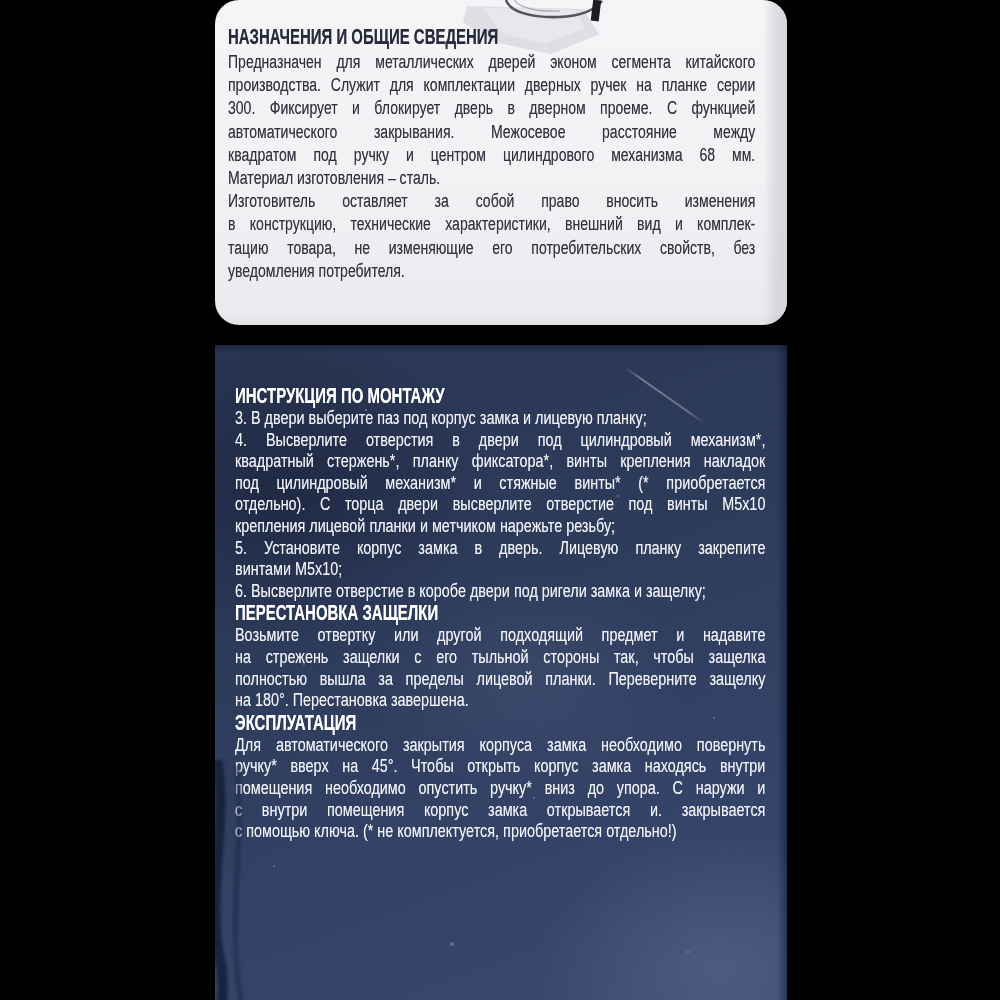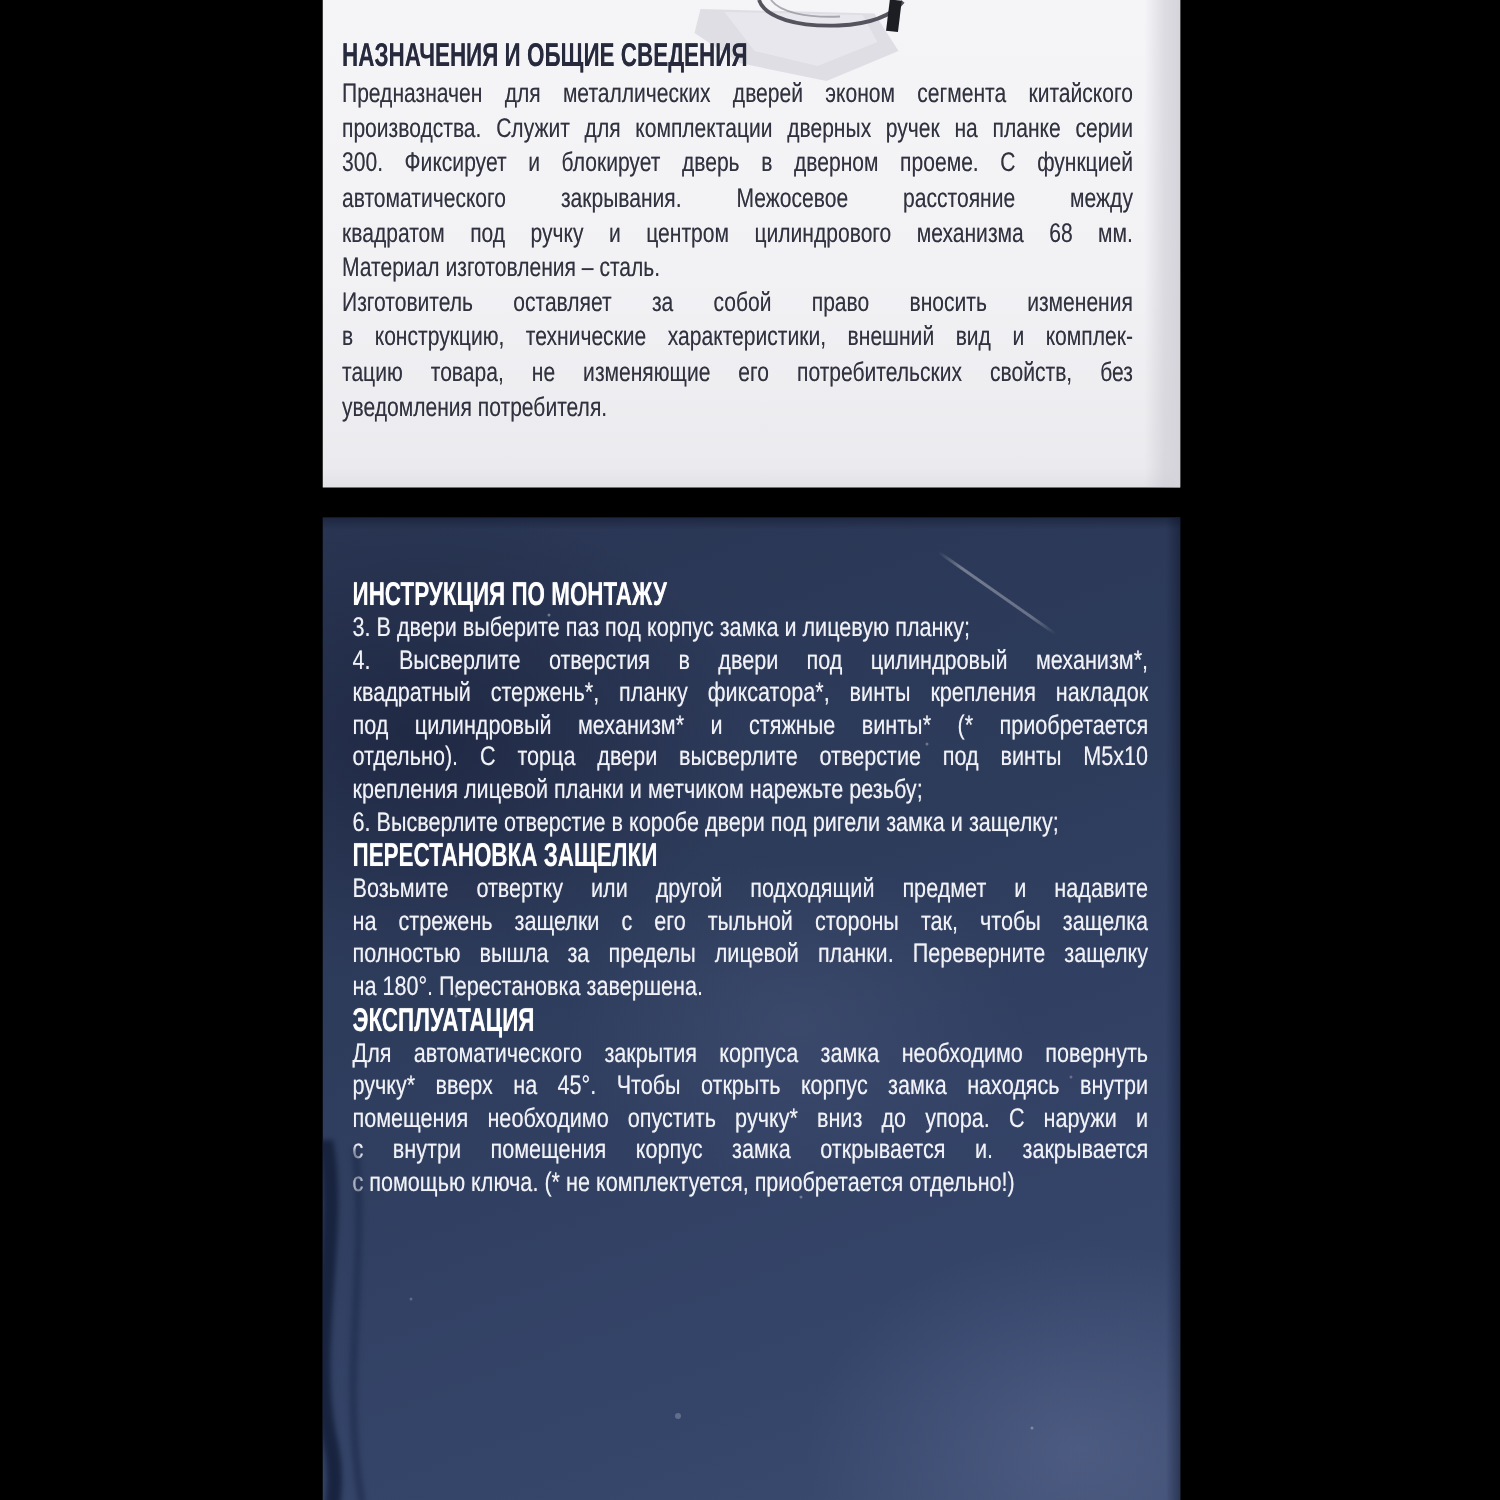--- a/index.html
+++ b/index.html
@@ -12,20 +12,21 @@
   
   .package{
     position:absolute;left:215px;top:0;width:572px;height:1000px;
     overflow:hidden;
   }
 
   
   .white-section{
     position:absolute;left:0;top:0;width:572px;height:325px;overflow:hidden;
     background:linear-gradient(180deg,#f5f4f7 0%,#f2f1f4 55%,#ebeaee 96%,#e2e1e6 100%);
+    border-radius:24px;
   }
   .white-section::after{
     content:'';position:absolute;top:0;right:0;width:24px;height:100%;
     background:linear-gradient(90deg,rgba(205,204,212,0) 0%,rgba(198,197,206,.5) 55%,#d5d4da 100%);
   }
   .obj{position:absolute;left:0;top:0;pointer-events:none;}
 
   .white-content{position:absolute;left:13px;top:26px;}
   .w-heading{
     font-weight:bold;font-size:22px;line-height:22px;height:25px;
@@ -138,20 +139,24 @@
             <div class="line last">3. В двери выберите паз под корпус замка и лицевую планку;</div>
           </div>
         <div class="lines b">
             <div class="line">4. Высверлите отверстия в двери под цилиндровый механизм*,</div>
             <div class="line">квадратный стержень*, планку фиксатора*, винты крепления накладок</div>
             <div class="line">под цилиндровый механизм* и стяжные винты* (* приобретается</div>
             <div class="line">отдельно). С торца двери высверлите отверстие под винты М5х10</div>
             <div class="line last">крепления лицевой планки и метчиком нарежьте резьбу;</div>
           </div>
         <div class="lines b">
+            <div class="line">5. Установите корпус замка в дверь. Лицевую планку закрепите</div>
+            <div class="line last">винтами М5х10;</div>
+          </div>
+        <div class="lines b">
             <div class="line last">6. Высверлите отверстие в коробе двери под ригели замка и защелку;</div>
           </div>
 
         <div class="b-heading">ПЕРЕСТАНОВКА ЗАЩЕЛКИ</div>
         <div class="lines b">
             <div class="line">Возьмите отвертку или другой подходящий предмет и надавите</div>
             <div class="line">на стрежень защелки с его тыльной стороны так, чтобы защелка</div>
             <div class="line">полностью вышла за пределы лицевой планки. Переверните защелку</div>
             <div class="line last">на 180°. Перестановка завершена.</div>
           </div>

